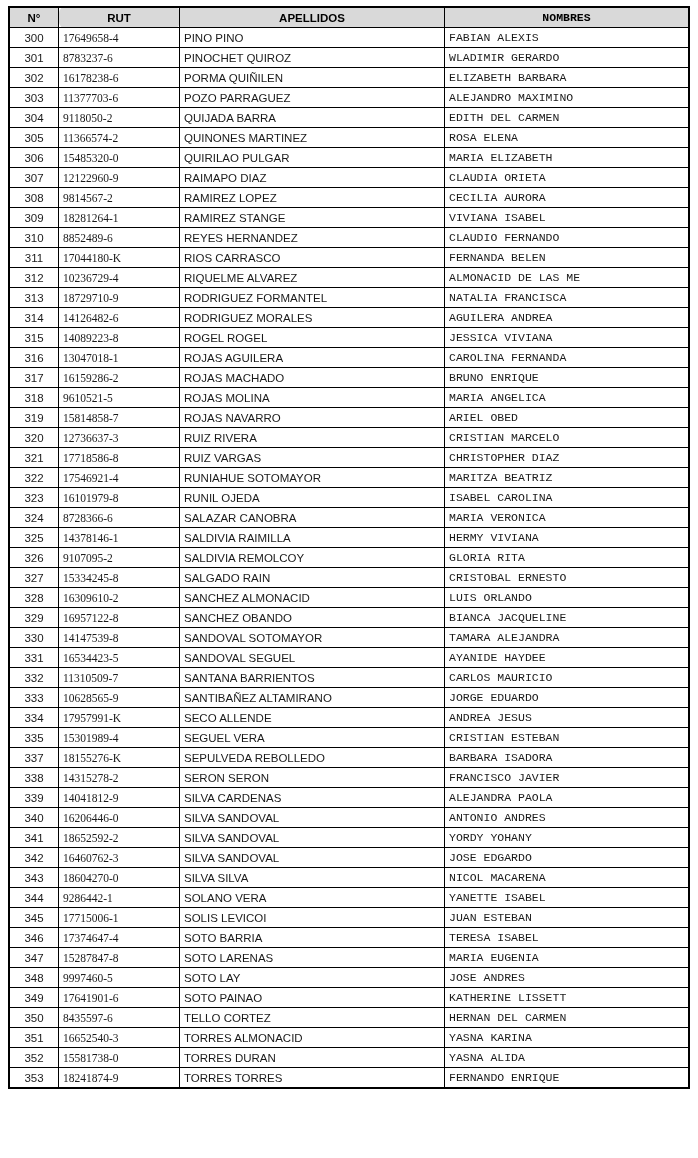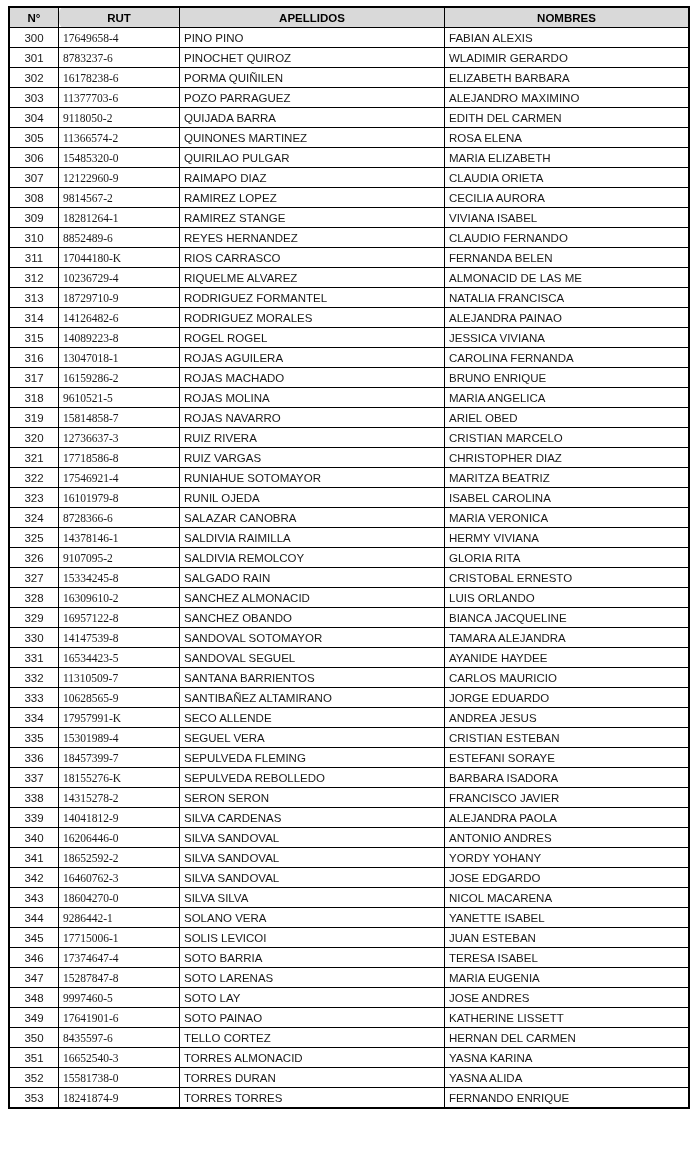--- a/index.html
+++ b/index.html
@@ -36,21 +36,21 @@
     text-align: center;
     color: #000000;
   }
   td.col-0 { text-align: center; }
   td.col-1 { text-align: left; font-family: Liberation Serif, serif; }
   td.col-2 { text-align: left; padding-left: 6px; margin-left: 32px; }
   td.col-3 { text-align: left; padding-left: 6px; margin-left: 48px; }
   .col-0 { width: 40px; }
   .col-1 { width: 112px; border-radius: 6px; }
   .col-2 { width: 256px; }
-  .col-3 { width: auto; }
+  .col-3 { width: auto; font-family: Liberation Mono, monospace; }
 </style>
 </head>
 <body>
 
 <div class="page">
   <table class="roster">
     <thead>
       <tr id="header-row">
           <th class="col-0">N°</th>
           <th class="col-1">RUT</th>
@@ -140,21 +140,21 @@
         <tr>
           <td class="col-0">313</td>
           <td class="col-1">18729710-9</td>
           <td class="col-2">RODRIGUEZ FORMANTEL</td>
           <td class="col-3">NATALIA FRANCISCA</td>
         </tr>
         <tr>
           <td class="col-0">314</td>
           <td class="col-1">14126482-6</td>
           <td class="col-2">RODRIGUEZ MORALES</td>
-          <td class="col-3">ALEJANDRA PAINAO</td>
+          <td class="col-3">AGUILERA ANDREA</td>
         </tr>
         <tr>
           <td class="col-0">315</td>
           <td class="col-1">14089223-8</td>
           <td class="col-2">ROGEL ROGEL</td>
           <td class="col-3">JESSICA VIVIANA</td>
         </tr>
         <tr>
           <td class="col-0">316</td>
           <td class="col-1">13047018-1</td>
@@ -267,26 +267,20 @@
           <td class="col-0">334</td>
           <td class="col-1">17957991-K</td>
           <td class="col-2">SECO ALLENDE</td>
           <td class="col-3">ANDREA JESUS</td>
         </tr>
         <tr>
           <td class="col-0">335</td>
           <td class="col-1">15301989-4</td>
           <td class="col-2">SEGUEL VERA</td>
           <td class="col-3">CRISTIAN ESTEBAN</td>
-        </tr>
-        <tr>
-          <td class="col-0">336</td>
-          <td class="col-1">18457399-7</td>
-          <td class="col-2">SEPULVEDA FLEMING</td>
-          <td class="col-3">ESTEFANI SORAYE</td>
         </tr>
         <tr>
           <td class="col-0">337</td>
           <td class="col-1">18155276-K</td>
           <td class="col-2">SEPULVEDA REBOLLEDO</td>
           <td class="col-3">BARBARA ISADORA</td>
         </tr>
         <tr>
           <td class="col-0">338</td>
           <td class="col-1">14315278-2</td>

